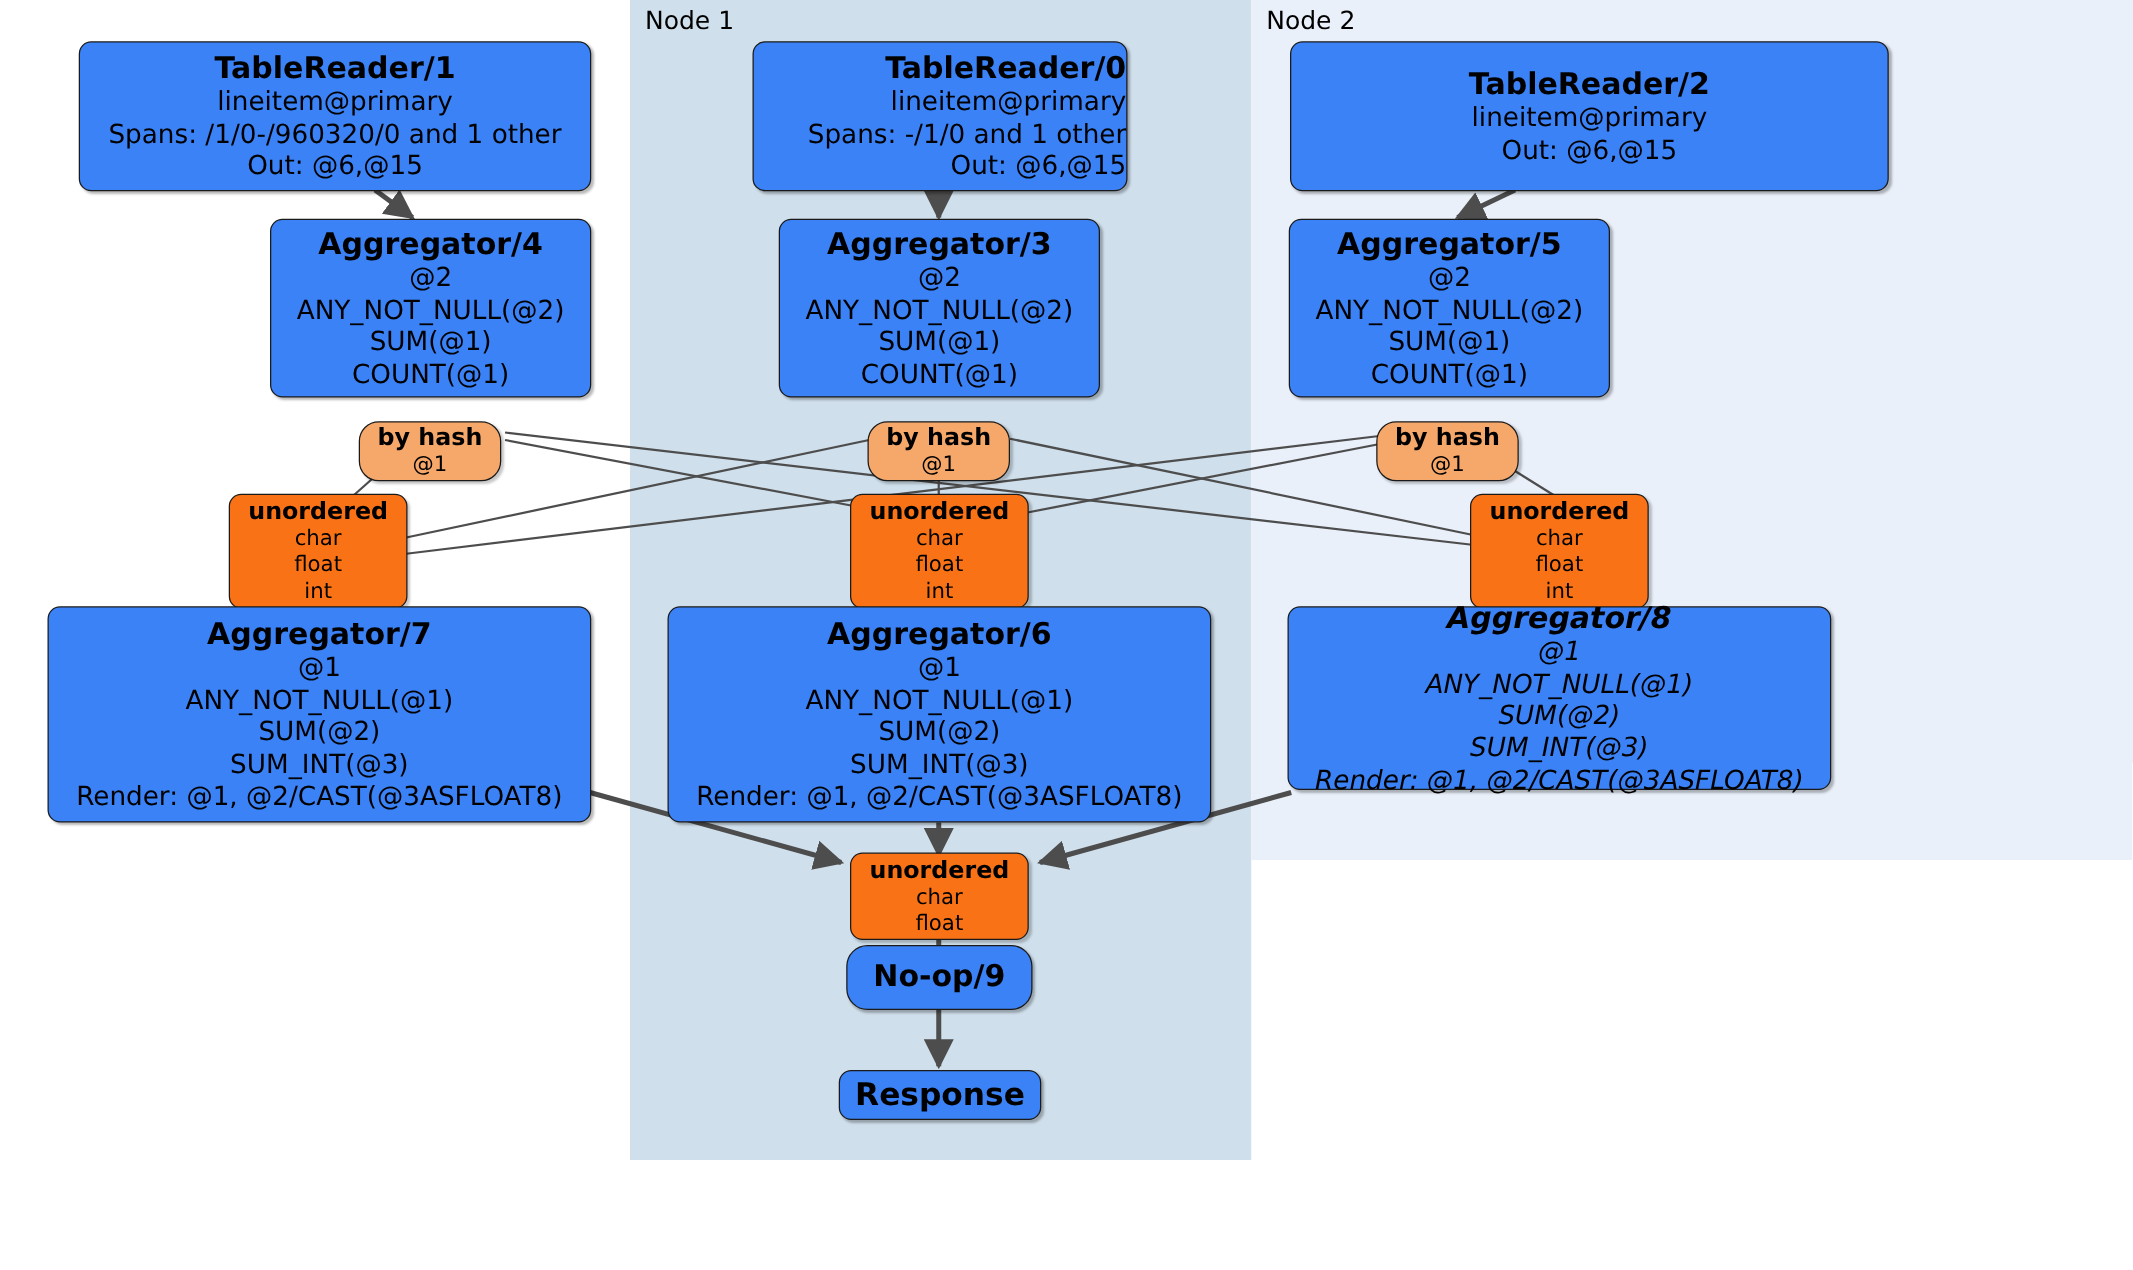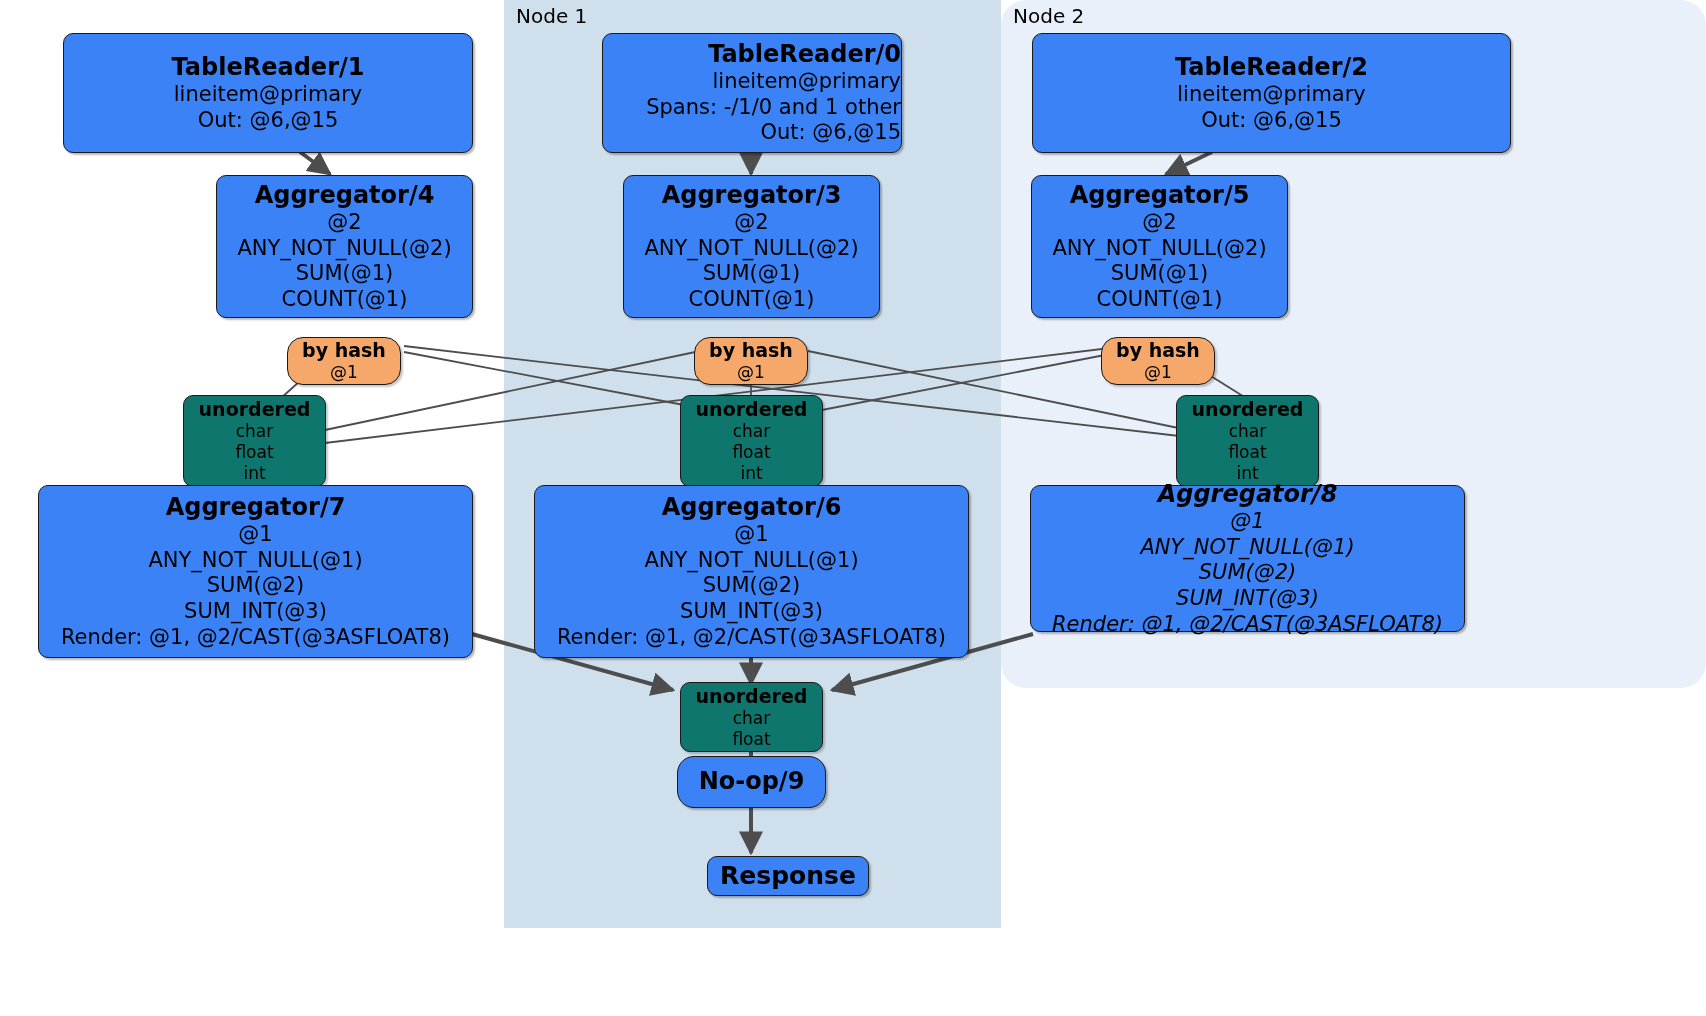--- a/index.html
+++ b/index.html
@@ -60,21 +60,21 @@
     background: #3b82f6;
     box-shadow: 2px 2px 2px rgba(0,0,0,0.28);
   }
   .sync {
     background: #f6a86a;
     border-radius: 16px;
     box-shadow: 2px 2px 2px rgba(0,0,0,0.22);
     margin-top: 25px;
   }
   .stream {
-    background: #0f766e;
+    background: #f97316;
     border-radius: 10px;
     box-shadow: 2px 2px 2px rgba(0,0,0,0.22);
   }
   .title {
     font-weight: bold;
     font-size: 24px;
     color: #000;
     white-space: nowrap;
   }
   .detail {
@@ -92,21 +92,21 @@
 </head>
 <body>
 
 <div id="stage">
 
 
   <div class="cluster" style="left:504px; top:0px; width:497px; height:928px; background:#cfdfeb;">
     <div class="cluster-label">Node 1</div>
   </div>
 
-  <div class="cluster" style="left:1001px; top:0px; width:705px; height:688px; background:#eaf0fa;border-radius:25px;">
+  <div class="cluster" style="left:1001px; top:0px; width:705px; height:688px; background:#eaf0fa;">
     <div class="cluster-label">Node 2</div>
   </div>
 
   <svg id="edges" viewBox="0 0 1706 1016" xmlns="http://www.w3.org/2000/svg">
     <defs>
       <marker id="arrThick" viewBox="0 0 10 10" refX="9" refY="5" markerWidth="6" markerHeight="6" orient="auto-start-reverse">
         <path d="M 0 0 L 10 5 L 0 10 z" fill="#4d4d4d"></path>
       </marker>
       <marker id="arrThin" viewBox="0 0 10 10" refX="9" refY="5" markerWidth="7" markerHeight="7" orient="auto-start-reverse">
         <path d="M 0 0 L 10 5 L 0 10 z" fill="#4d4d4d"></path>
@@ -151,20 +151,21 @@
     <g stroke="#4d4d4d" stroke-width="3" fill="none">
       <path d="M 254 478 L 254 486"></path>
       <path d="M 751 478 L 751 486"></path>
       <path d="M 1247 478 L 1247 486"></path>
     </g>
   </svg>
 
   <div class="nodebox proc" style="left:63px; top:33px; width:410px; height:120px;">
     <div class="title">TableReader/1</div>
     <div class="detail">lineitem@primary</div>
+    <div class="detail">Spans: /1/0-/960320/0 and 1 other</div>
     <div class="detail">Out: @6,@15</div>
   </div>
 
   <div class="nodebox proc" style="left:216px; top:175px; width:257px; height:143px;">
     <div class="title">Aggregator/4</div>
     <div class="detail">@2</div>
     <div class="detail">ANY_NOT_NULL(@2)</div>
     <div class="detail">SUM(@1)</div>
     <div class="detail">COUNT(@1)</div>
   </div>
@@ -229,21 +230,21 @@
   <div class="nodebox stream" style="left:680px; top:682px; width:143px; height:70px;">
     <div class="title">unordered</div>
     <div class="detail">char</div>
     <div class="detail">float</div>
   </div>
 
   <div class="nodebox proc noop" style="left:677px; top:756px; width:149px; height:52px;border-radius:17px;">
     <div class="title">No-op/9</div>
   </div>
 
-  <div class="nodebox proc resp" style="left:707px; top:856px; width:162px; height:40px;">
+  <div class="nodebox proc resp" style="left:671px; top:856px; width:162px; height:40px;">
     <div class="title">Response</div>
   </div>
 
   <div class="nodebox proc" style="left:1032px; top:33px; width:479px; height:120px;">
     <div class="title">TableReader/2</div>
     <div class="detail">lineitem@primary</div>
     <div class="detail">Out: @6,@15</div>
   </div>
 
   <div class="nodebox proc" style="left:1031px; top:175px; width:257px; height:143px;">

